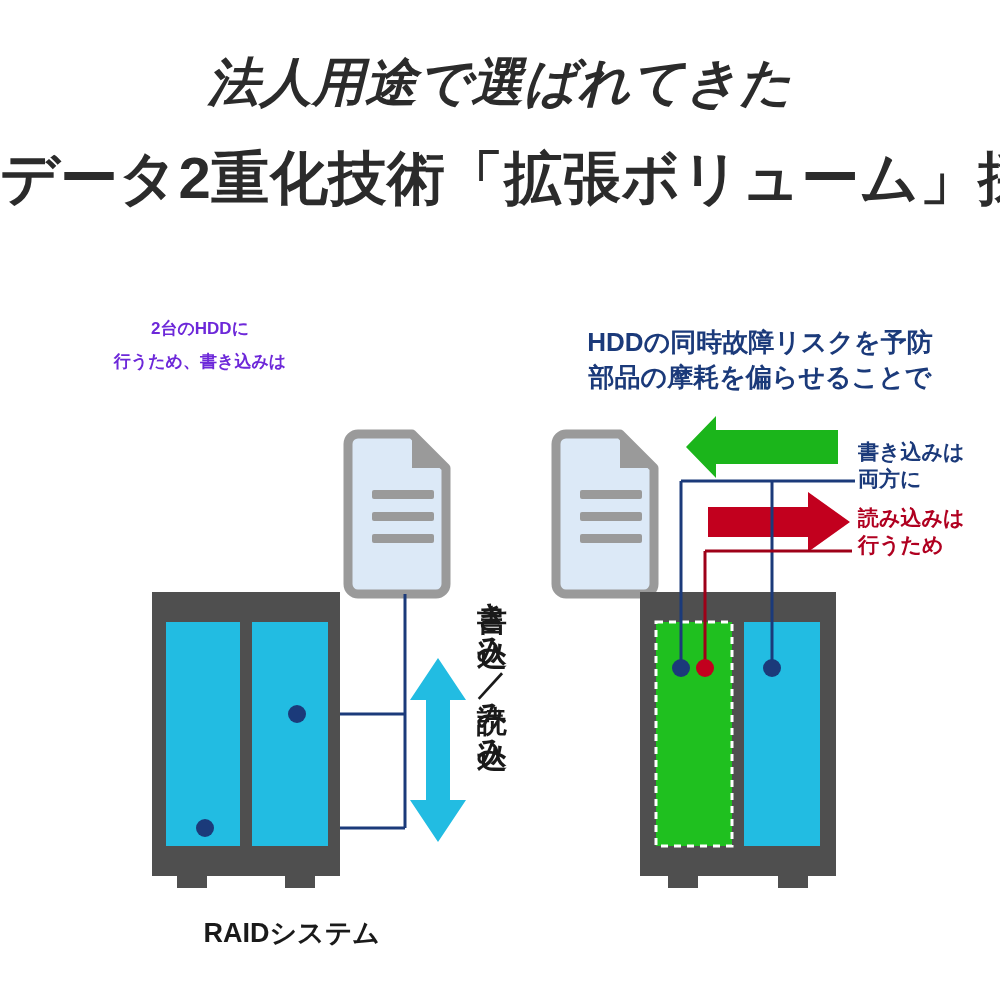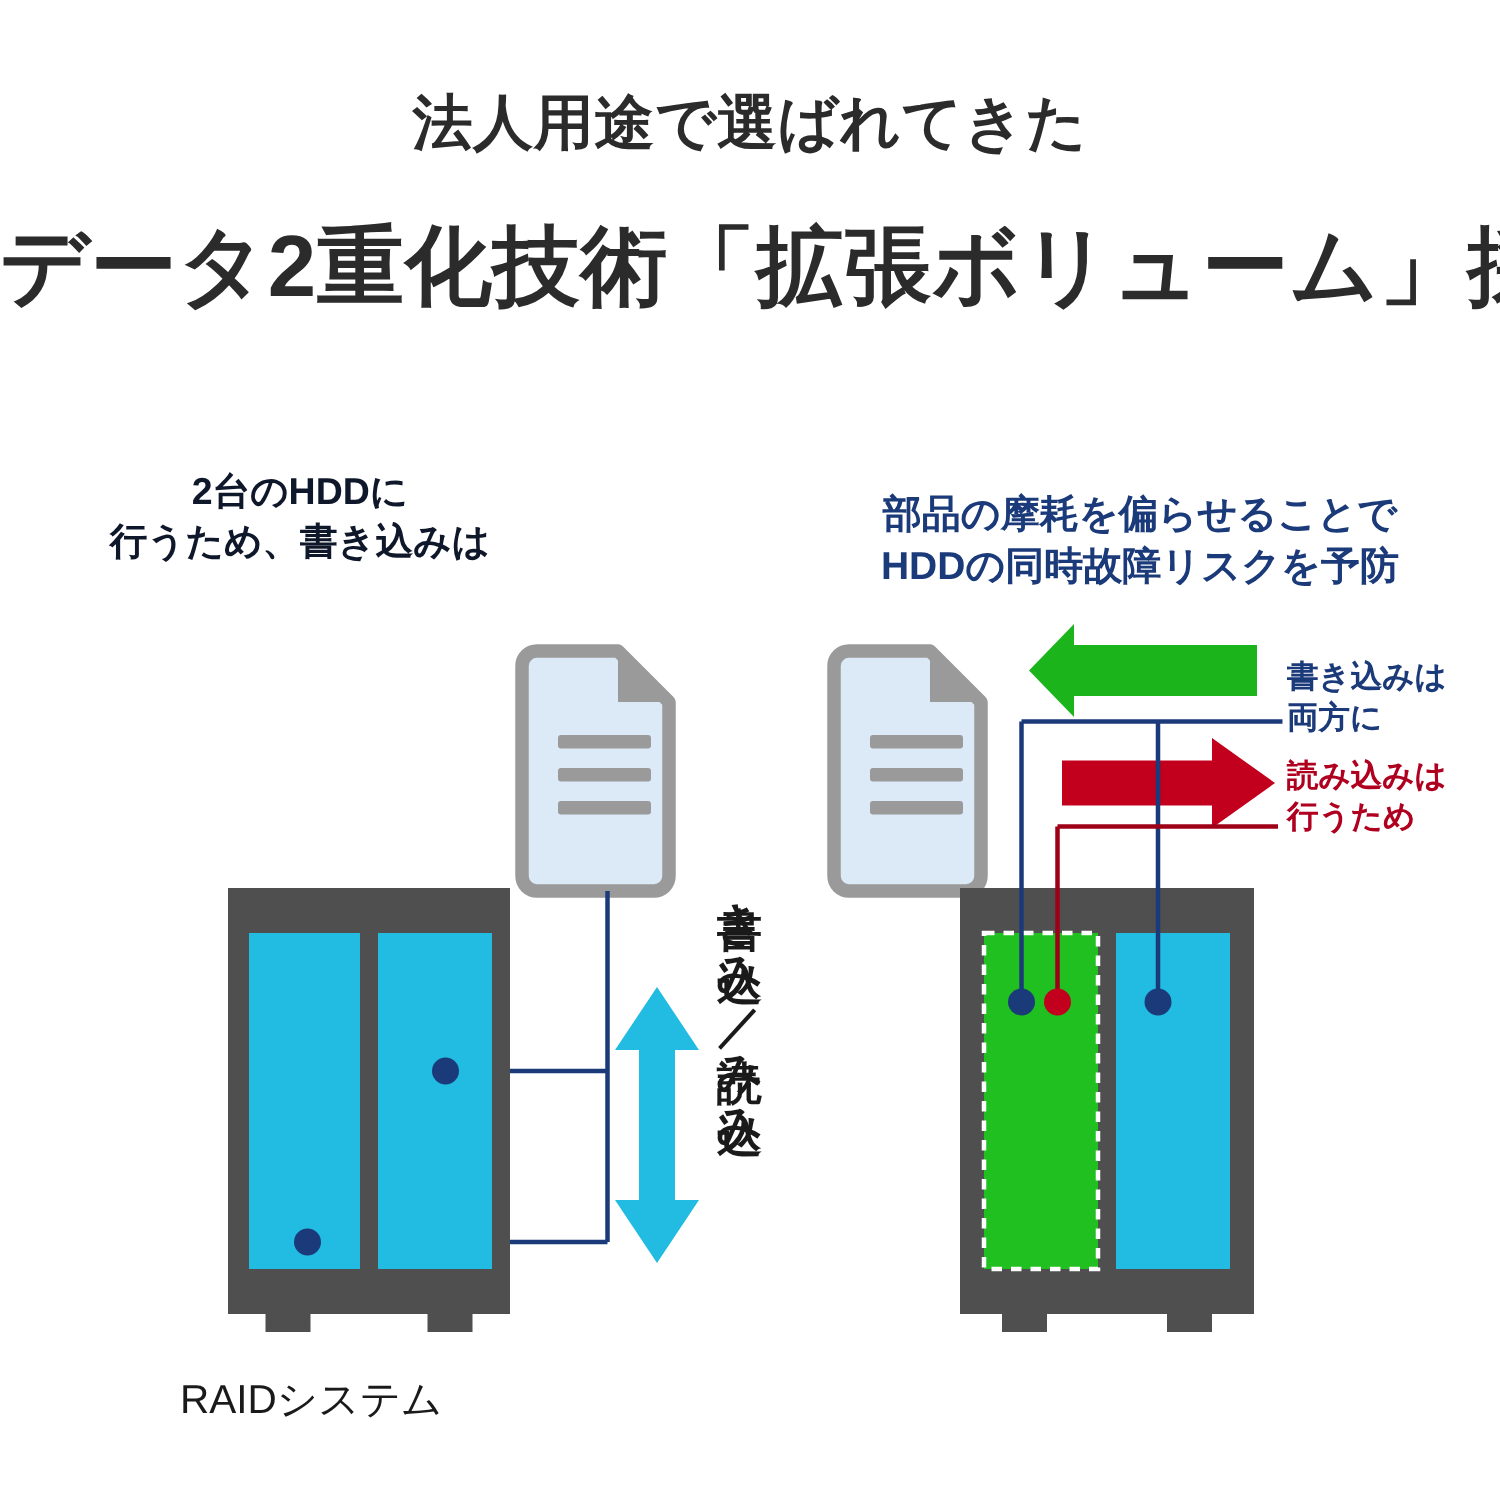--- a/index.html
+++ b/index.html
@@ -27,60 +27,61 @@
     left: 0;
     width: 1000px;
     text-align: center;
     color: #2b2b2b;
     font-weight: bold;
     letter-spacing: 0.01em;
     white-space: nowrap;
   }
   #headline-line1 {
     top: 46px;
-    font-size: 40px;
+    font-size: 52px;
     line-height: 72px;
+    font-style: italic;
   }
   #headline-line2 {
     top: 142px;
     font-size: 58px;
     line-height: 72px;
   }
 
   
   .caption {
     position: absolute;
     text-align: center;
     font-weight: bold;
     white-space: nowrap;
   }
   #caption-left {
     left: 0;
     top: 312px;
     width: 400px;
-    font-size: 25px;
+    font-size: 17px;
     line-height: 33px;
-    color: #0f172a;
+    color: #6d28d9;
   }
   #caption-right {
     left: 520px;
     top: 325px;
     width: 480px;
     font-size: 26px;
     line-height: 35px;
     color: #1b3a7a;
   }
   .caption div { display: block; }
 
   
   .device-label {
     position: absolute;
-    text-align: left;
+    text-align: right;
     font-size: 27px;
-    font-weight: normal;
+    font-weight: bold;
     color: #1a1a1a;
     white-space: nowrap;
   }
   #label-left  { left: 120px; top: 915px; width: 260px; }
   #label-right { left: 605px; top: 915px; width: 265px; }
 
   
   .arrow-label {
     position: absolute;
     font-size: 21px;
@@ -116,22 +117,22 @@
 
   <div class="headline" id="headline-line1">法人用途で選ばれてきた</div>
   <div class="headline" id="headline-line2">データ2重化技術「拡張ボリューム」採用</div>
 
   <div class="caption" id="caption-left">
     <div>2台のHDDに</div>
     <div>行うため、書き込みは</div>
   </div>
 
   <div class="caption" id="caption-right">
+    <div>HDDの同時故障リスクを予防</div>
     <div>部品の摩耗を偏らせることで</div>
-    <div>HDDの同時故障リスクを予防</div>
   </div>
 
   <svg style="position:absolute; left:0; top:400px;" width="520" height="520" viewBox="0 0 520 520">
 
     <g>
       <path d="M358 34 h54 l34 34 v116 a10 10 0 0 1 -10 10 h-78 a10 10 0 0 1 -10 -10 v-140 a10 10 0 0 1 10 -10 z" fill="#DCE9F7" stroke="#9A9A9A" stroke-width="9" stroke-linejoin="round"></path>
       <path d="M412 34 l34 34 h-34 z" fill="#9A9A9A"></path>
       <rect x="372" y="90" width="62" height="9" rx="2" fill="#9A9A9A"></rect>
       <rect x="372" y="112" width="62" height="9" rx="2" fill="#9A9A9A"></rect>
       <rect x="372" y="134" width="62" height="9" rx="2" fill="#9A9A9A"></rect>

